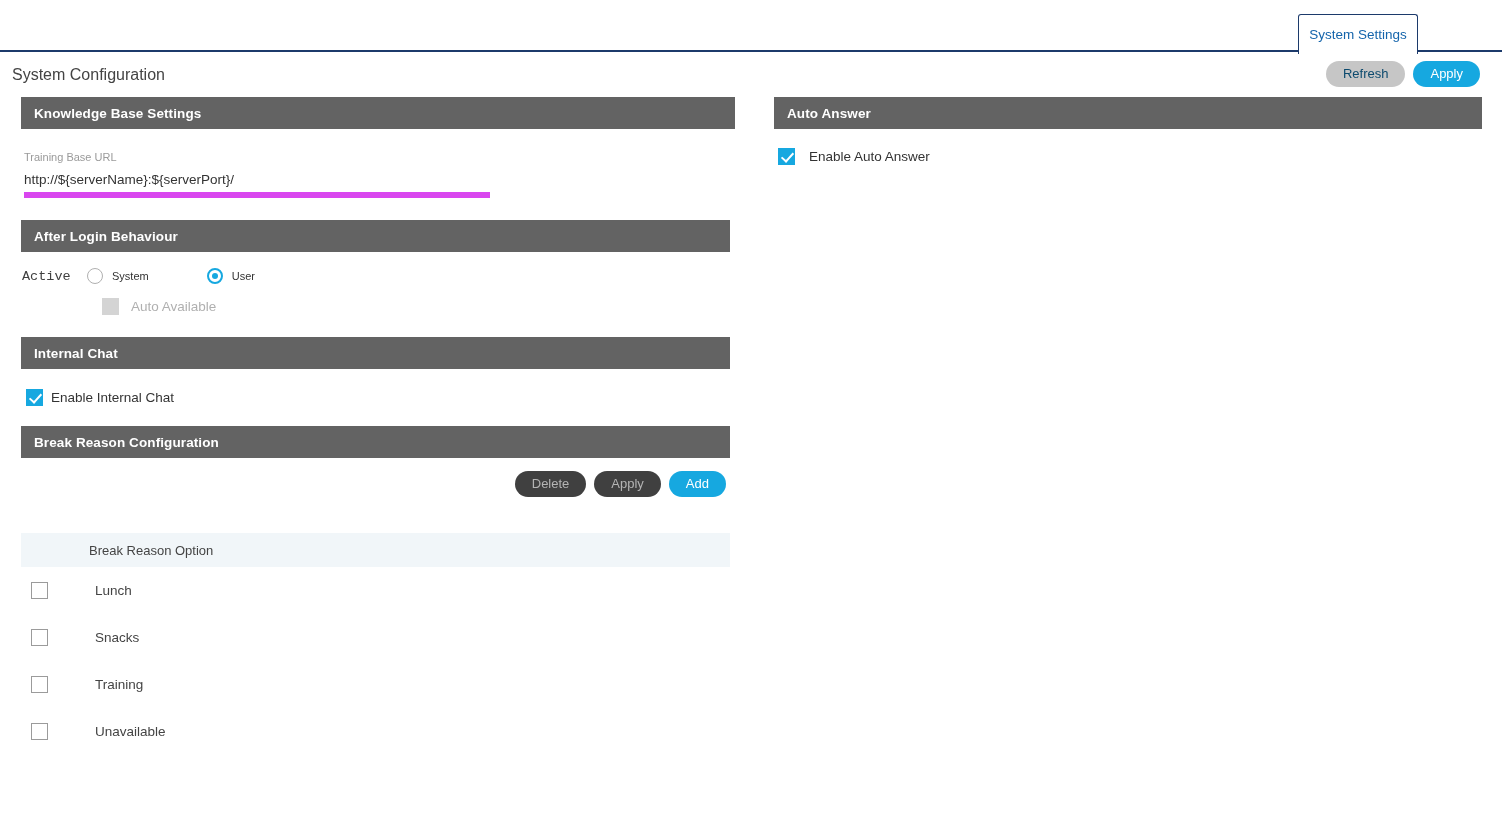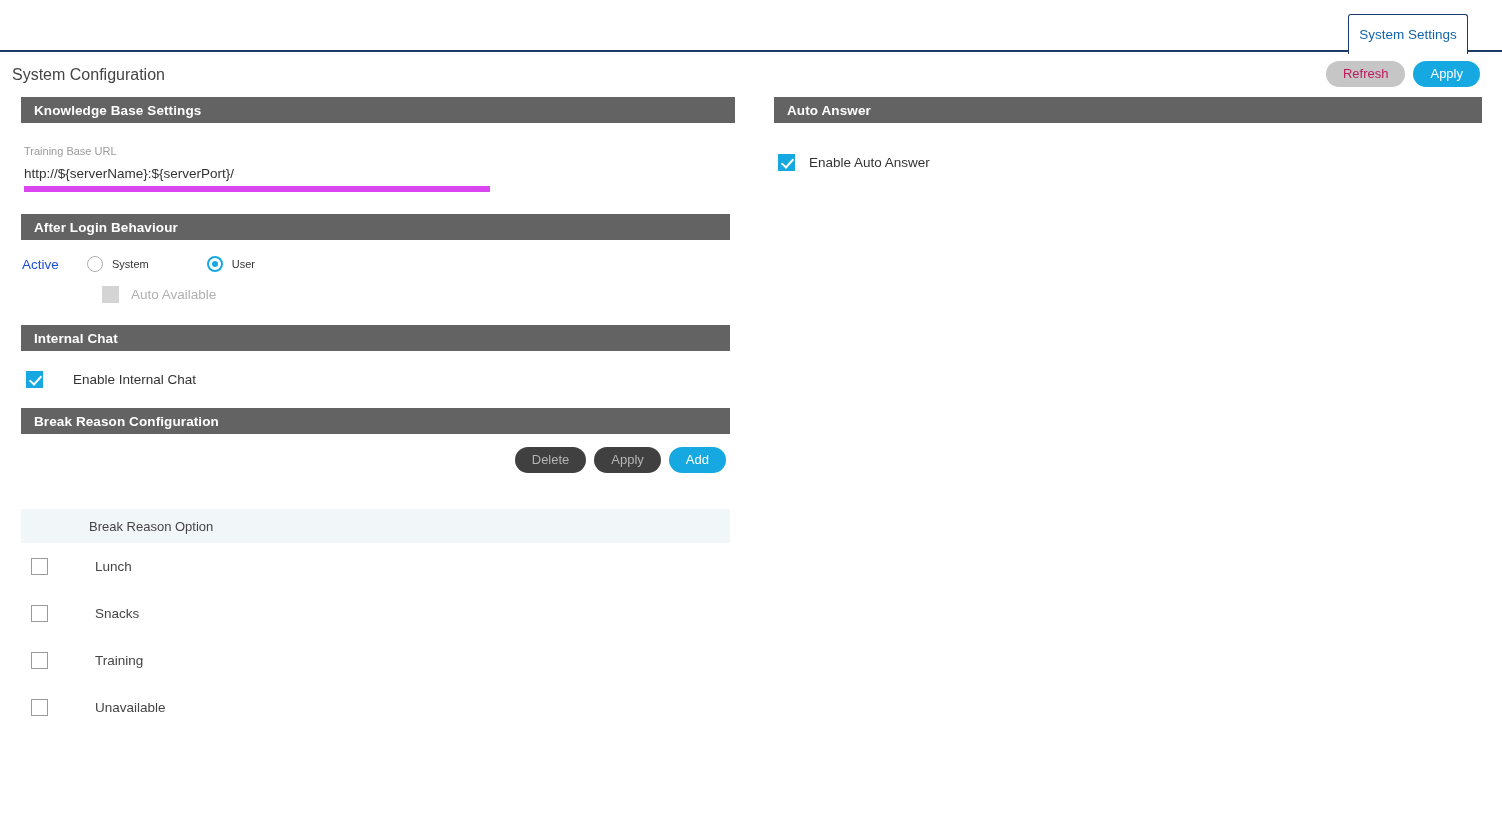--- a/index.html
+++ b/index.html
@@ -15,21 +15,21 @@
 
   
   .tab-strip {
     position: relative;
     height: 52px;
     border-bottom: 2px solid #1c3a6b;
     background: #ffffff;
   }
   .tab {
     position: absolute;
-    left: 1348px;
+    left: 1298px;
     top: 14px;
     width: 120px;
     height: 40px;
     border: 1px solid #1c3a6b;
     border-bottom: none;
     border-radius: 3px 3px 0 0;
     background: #ffffff;
     display: flex;
     align-items: center;
     justify-content: center;
@@ -61,31 +61,31 @@
   .pill {
     border: none;
     border-radius: 14px;
     height: 26px;
     padding: 0 17px;
     font-size: 13px;
     font-family: "Liberation Sans", sans-serif;
     cursor: pointer;
     line-height: 26px;
   }
-  .pill-grey   { background: #c6c6c6; color: #be185d; }
+  .pill-grey   { background: #c6c6c6; color: #0c4a6e; }
   .pill-blue   { background: #16a8e0; color: #ffffff; }
   .pill-disabled { background: #404040; color: #b4b4b4; cursor: default; }
 
   
   .bar {
     background: #636363;
     color: #ffffff;
     font-size: 13.5px;
     font-weight: bold;
-    height: 26px;
+    height: 32px;
     display: flex;
     align-items: center;
     padding-left: 13px;
     letter-spacing: .1px;
   }
 
   
   .content { position: relative; }
   .col-left  { position: absolute; left: 21px;  top: 0; width: 709px; }
   .col-right { position: absolute; left: 774px; top: 0; width: 708px; }
@@ -110,22 +110,23 @@
   }
 
   
   .radio-row {
     display: flex;
     align-items: center;
     padding: 16px 0 0 1px;
   }
   .radio-group-label {
     font-size: 13.5px;
-    color: #1d4ed8;
+    color: #404040;
     width: 64px;
+    font-family: Liberation Mono, monospace;
   }
   .radio-item {
     display: flex;
     align-items: center;
     cursor: pointer;
     gap: 9px;
   }
   .radio-item.first { margin-left: 1px; }
   .radio-item.second { margin-left: 58px; }
   .radio {
@@ -178,28 +179,28 @@
 
   .auto-avail-row {
     display: flex;
     align-items: center;
     gap: 12px;
     padding: 14px 0 0 81px;
   }
   .simple-check-row {
     display: flex;
     align-items: center;
-    gap: 30px;
+    gap: 8px;
     padding: 20px 0 0 5px;
   }
   .right-check-row {
     display: flex;
     align-items: center;
     gap: 14px;
-    padding: 31px 0 0 4px;
+    padding: 19px 0 0 4px;
   }
 
   
   .table-actions {
     display: flex;
     justify-content: flex-end;
     gap: 8px;
     padding: 13px 4px 0 0;
   }
   .table {

